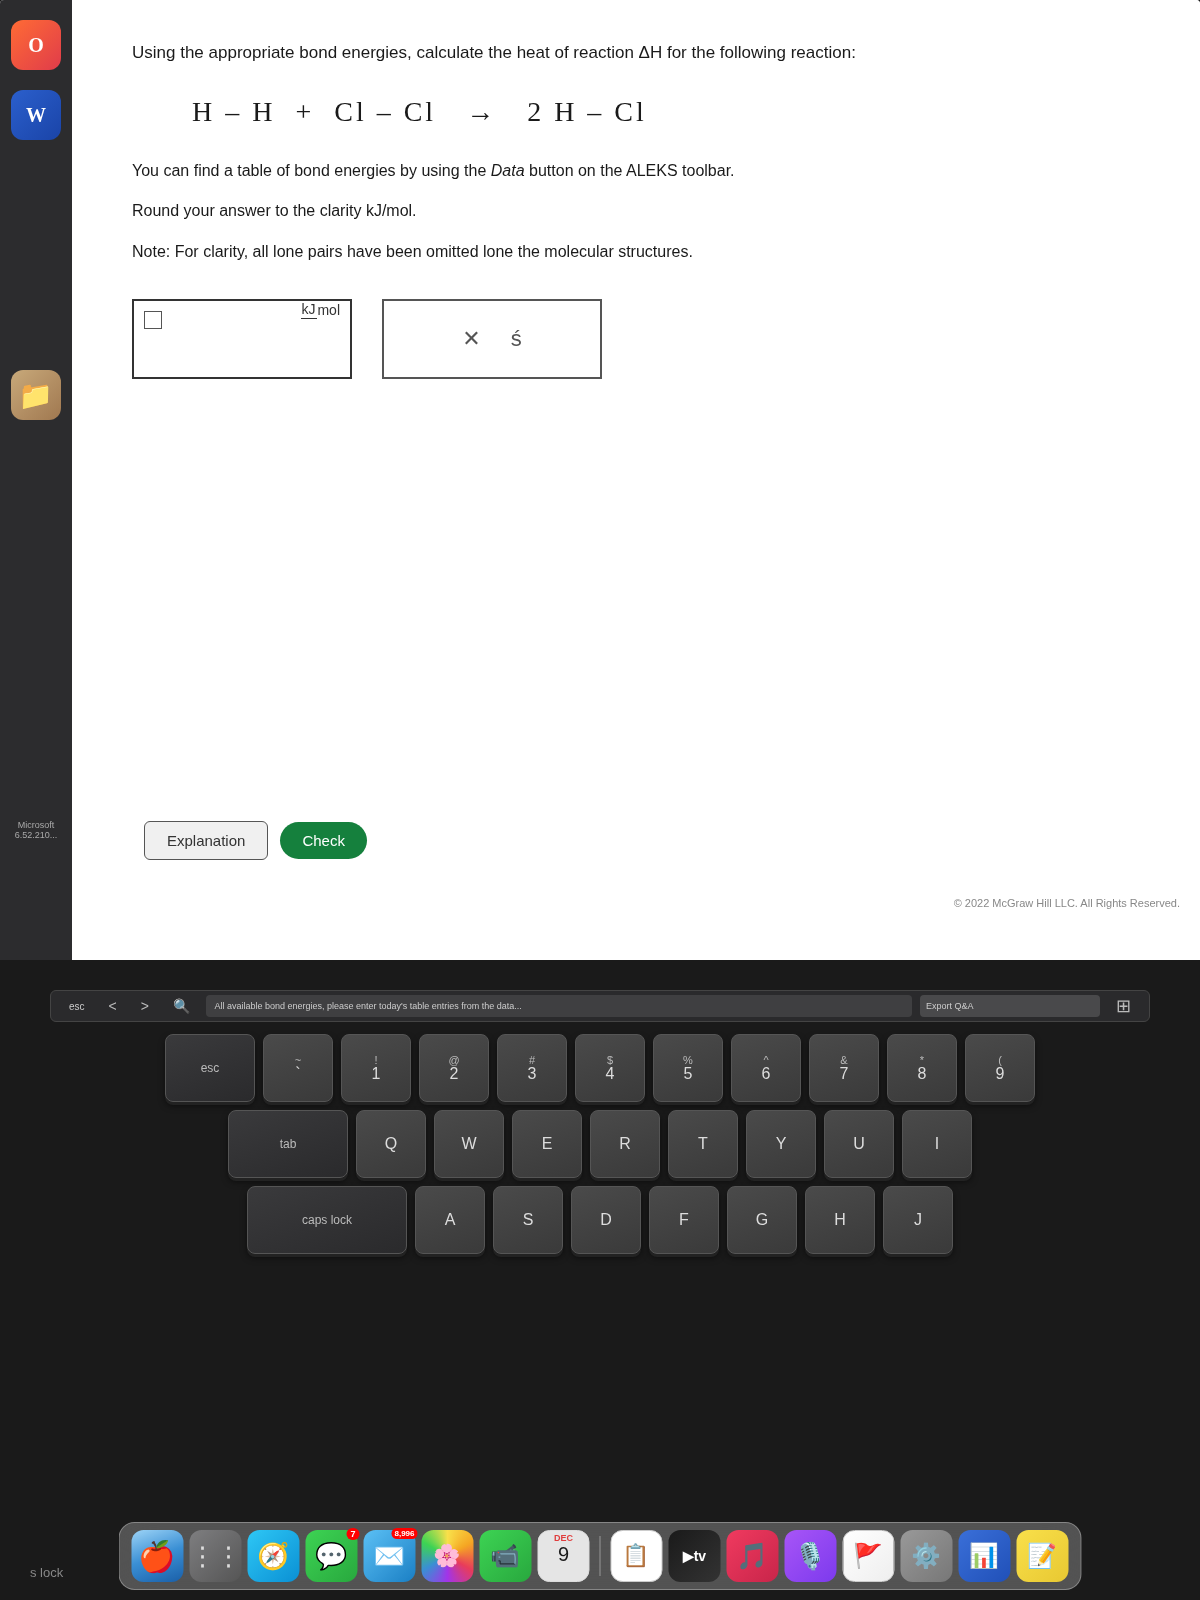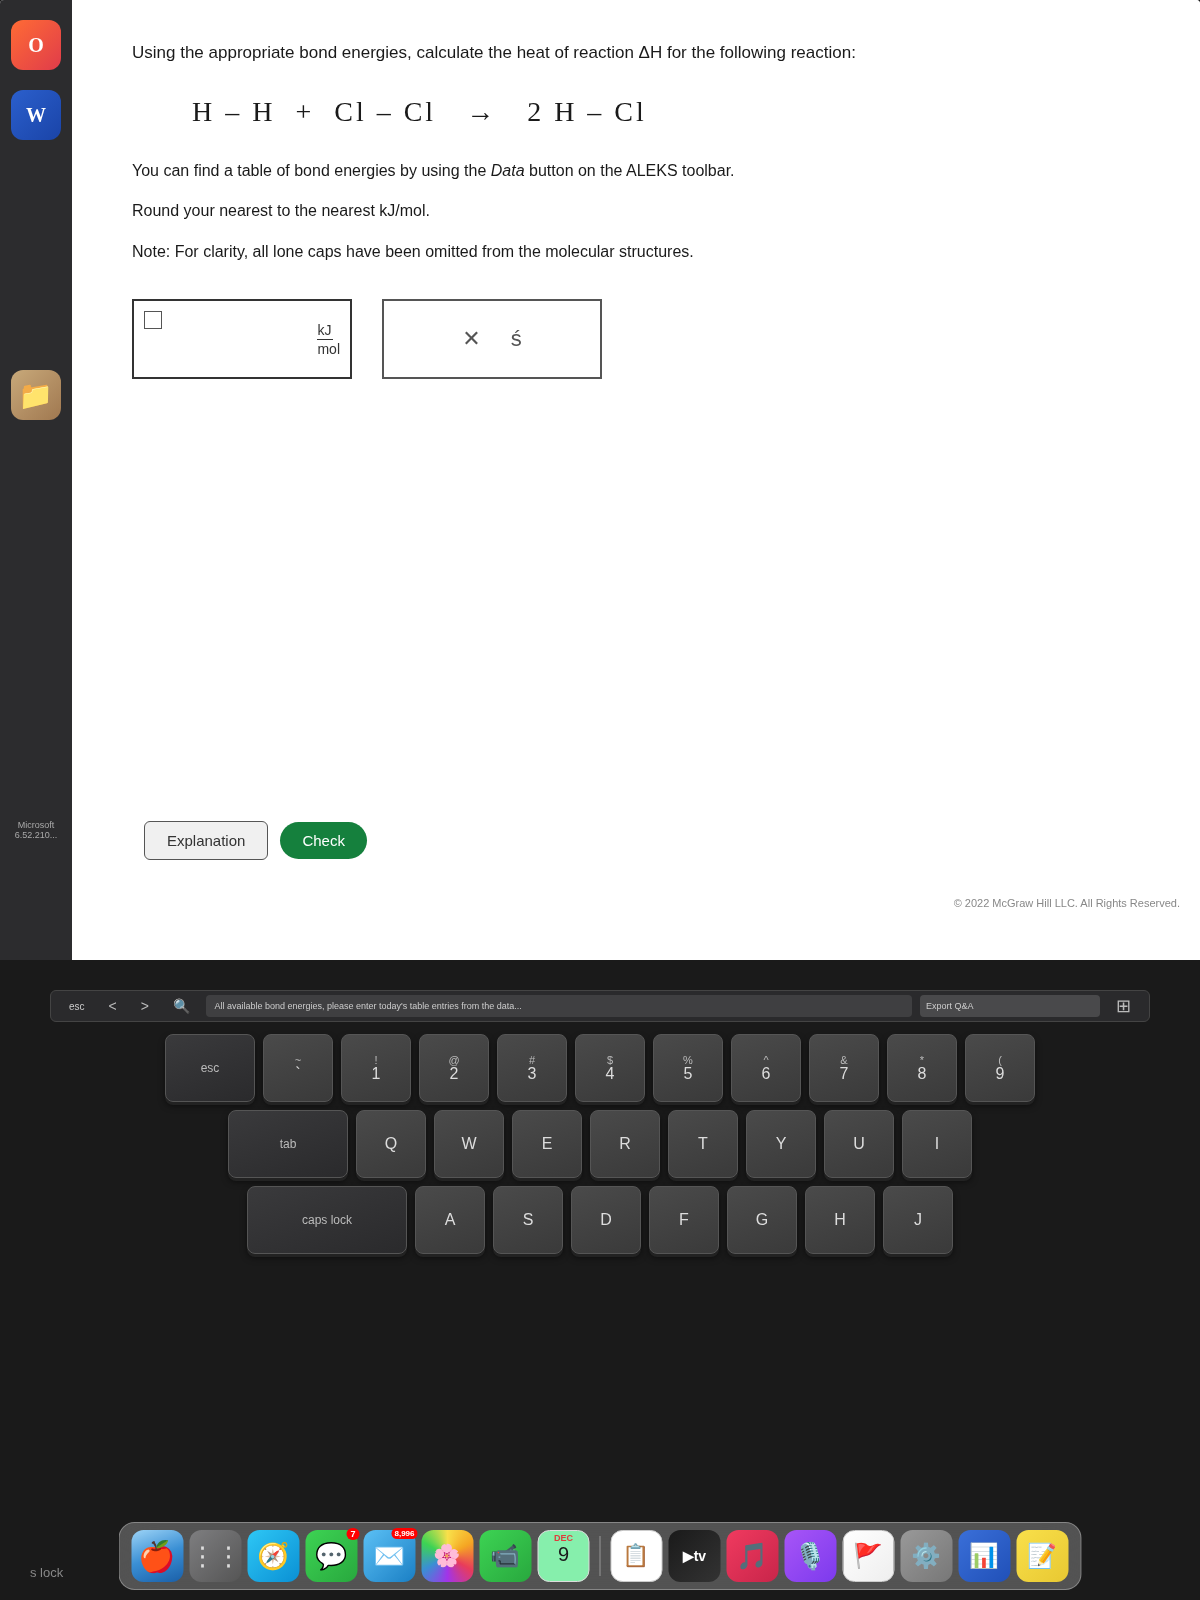--- a/index.html
+++ b/index.html
@@ -128,21 +128,20 @@
       border: 1.5px solid #555;
       background: white;
     }
 
     .unit-label {
       position: absolute;
       right: 10px;
       top: 0;
       bottom: 0;
       display: flex;
-      flex-direction: column;
       justify-content: center;
       align-items: flex-start;
       font-size: 15px;
       color: #333;
     }
 
     .unit-label .numerator {
       font-size: 14px;
       border-bottom: 1.5px solid #333;
       padding-bottom: 1px;
@@ -257,21 +256,21 @@
       padding: 1px 4px;
       font-weight: bold;
     }
 
     .dock-finder { background: linear-gradient(160deg, #9dd4f7, #3a8fd4, #1a5fa8); }
     .dock-launchpad { background: linear-gradient(135deg, #7e7e80, #555); }
     .dock-safari { background: linear-gradient(135deg, #2ec7f5, #0a90d4); }
     .dock-messages { background: linear-gradient(135deg, #3dd353, #28a83e); }
     .dock-mail { background: linear-gradient(135deg, #5bc0f5, #1a7fc4); }
     .dock-facetime { background: linear-gradient(135deg, #3dd353, #28a83e); }
-    .dock-calendar { background: #86efac; border: 1px solid #ddd; }
+    .dock-calendar { background: #e5e5e5; border: 1px solid #ddd; }
     .dock-dock-sep { width: 1px; height: 40px; background: rgba(255,255,255,0.4); margin: 0 4px; }
     .dock-reminders { background: linear-gradient(135deg, #f9f9f9, #e8e8e8); }
     .dock-tv { background: linear-gradient(135deg, #1a1a1a, #333); }
     .dock-music { background: linear-gradient(135deg, #f03a5f, #c8254a); }
     .dock-podcast { background: linear-gradient(135deg, #a855f7, #7c3aed); }
 
     
     .keyboard-area {
       position: absolute;
       top: 970px;
@@ -419,22 +418,22 @@
 
     <p class="question-text">Using the appropriate bond energies, calculate the heat of reaction ΔH for the following reaction:</p>
 
     <div class="reaction-equation">
       H – H &nbsp;+&nbsp; Cl – Cl &nbsp;&nbsp;→&nbsp;&nbsp; 2 H – Cl
     </div>
 
     <p class="instructions">
       You can find a table of bond energies by using the <em>Data</em> button on the ALEKS toolbar.
     </p>
-    <p class="instructions">Round your nearest to the nearest kJ/mol.</p>
-    <p class="instructions">Note: For clarity, all lone caps have been omitted from the molecular structures.</p>
+    <p class="instructions">Round your answer to the clarity kJ/mol.</p>
+    <p class="instructions">Note: For clarity, all lone pairs have been omitted lone the molecular structures.</p>
 
     <div class="answer-area">
 
       <div class="input-box">
         <div class="checkbox-area"></div>
         <div class="unit-label">
           <span class="numerator">kJ</span>
           <span class="denominator">mol</span>
         </div>
       </div>

